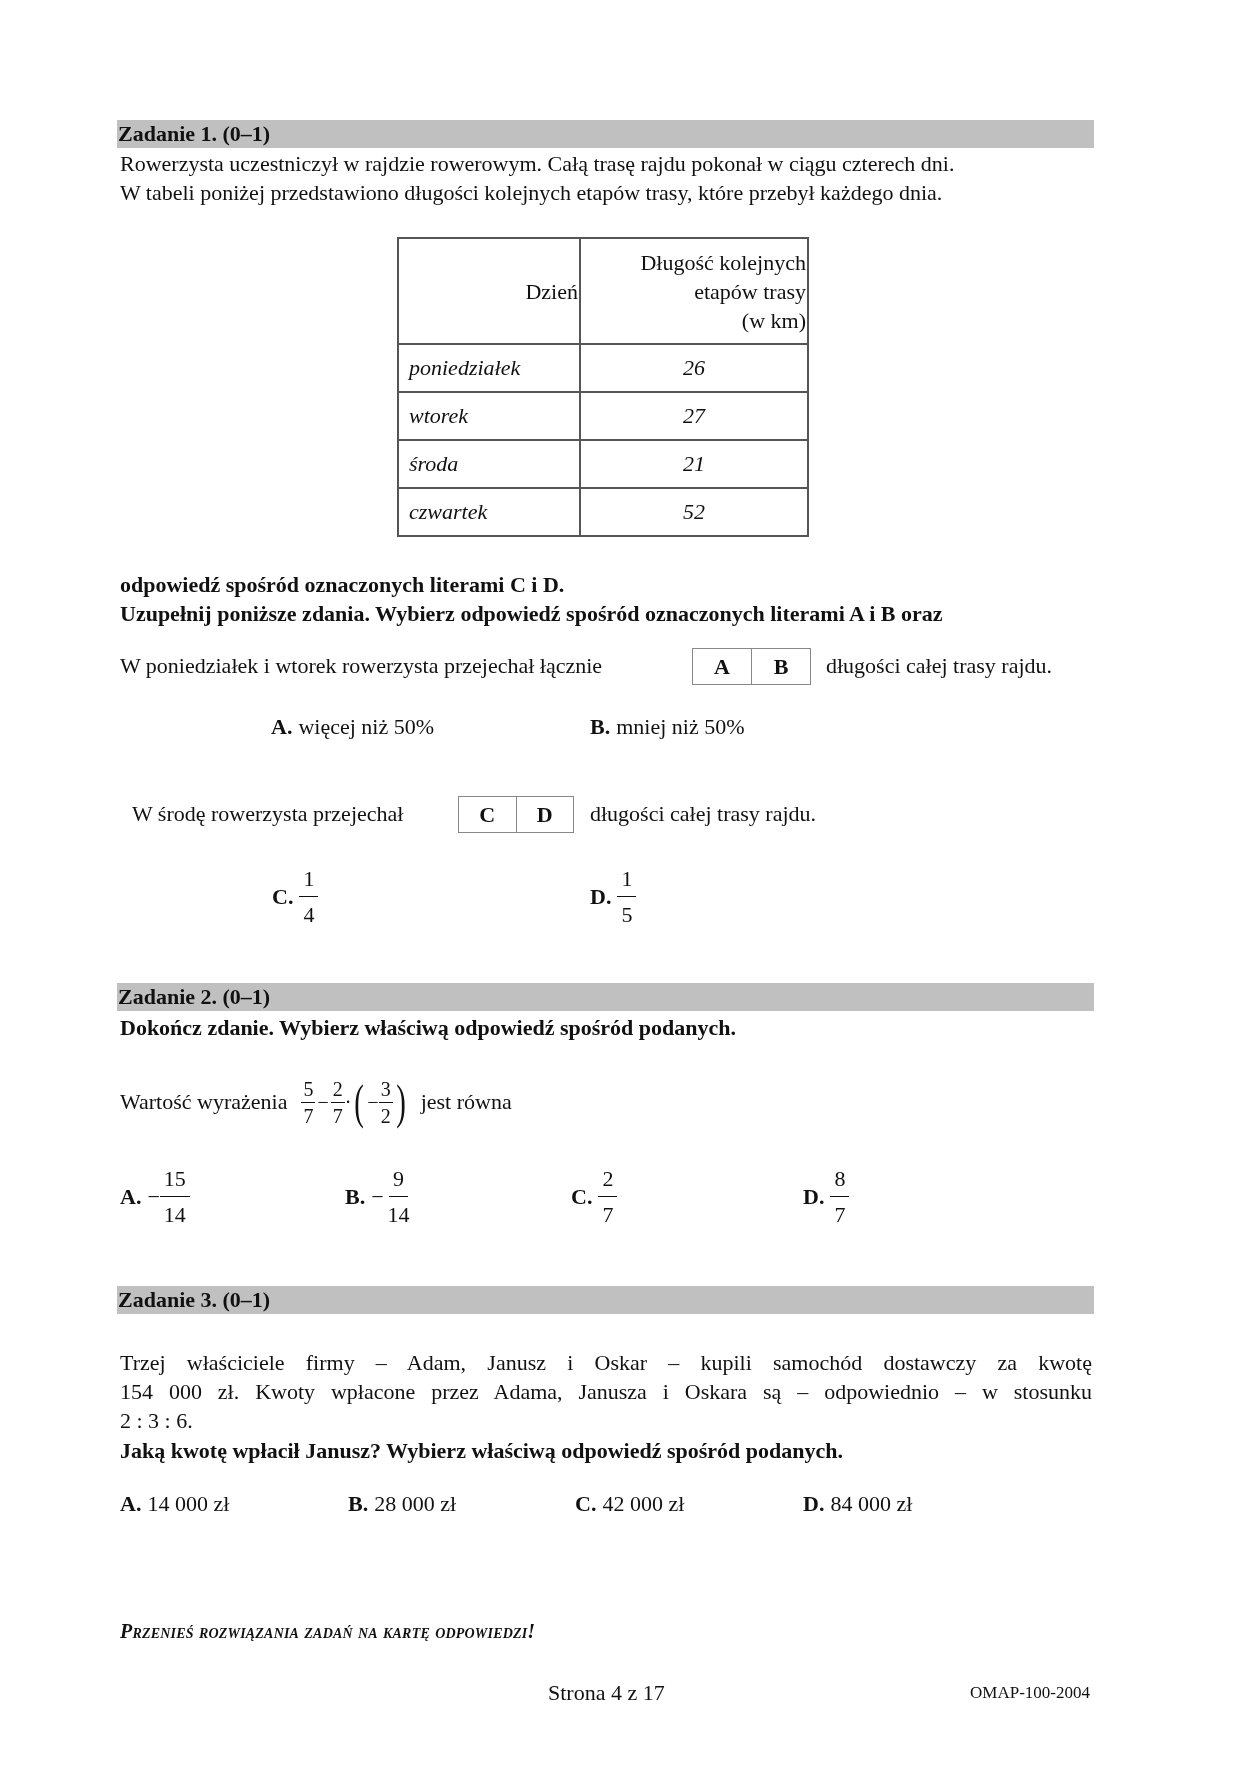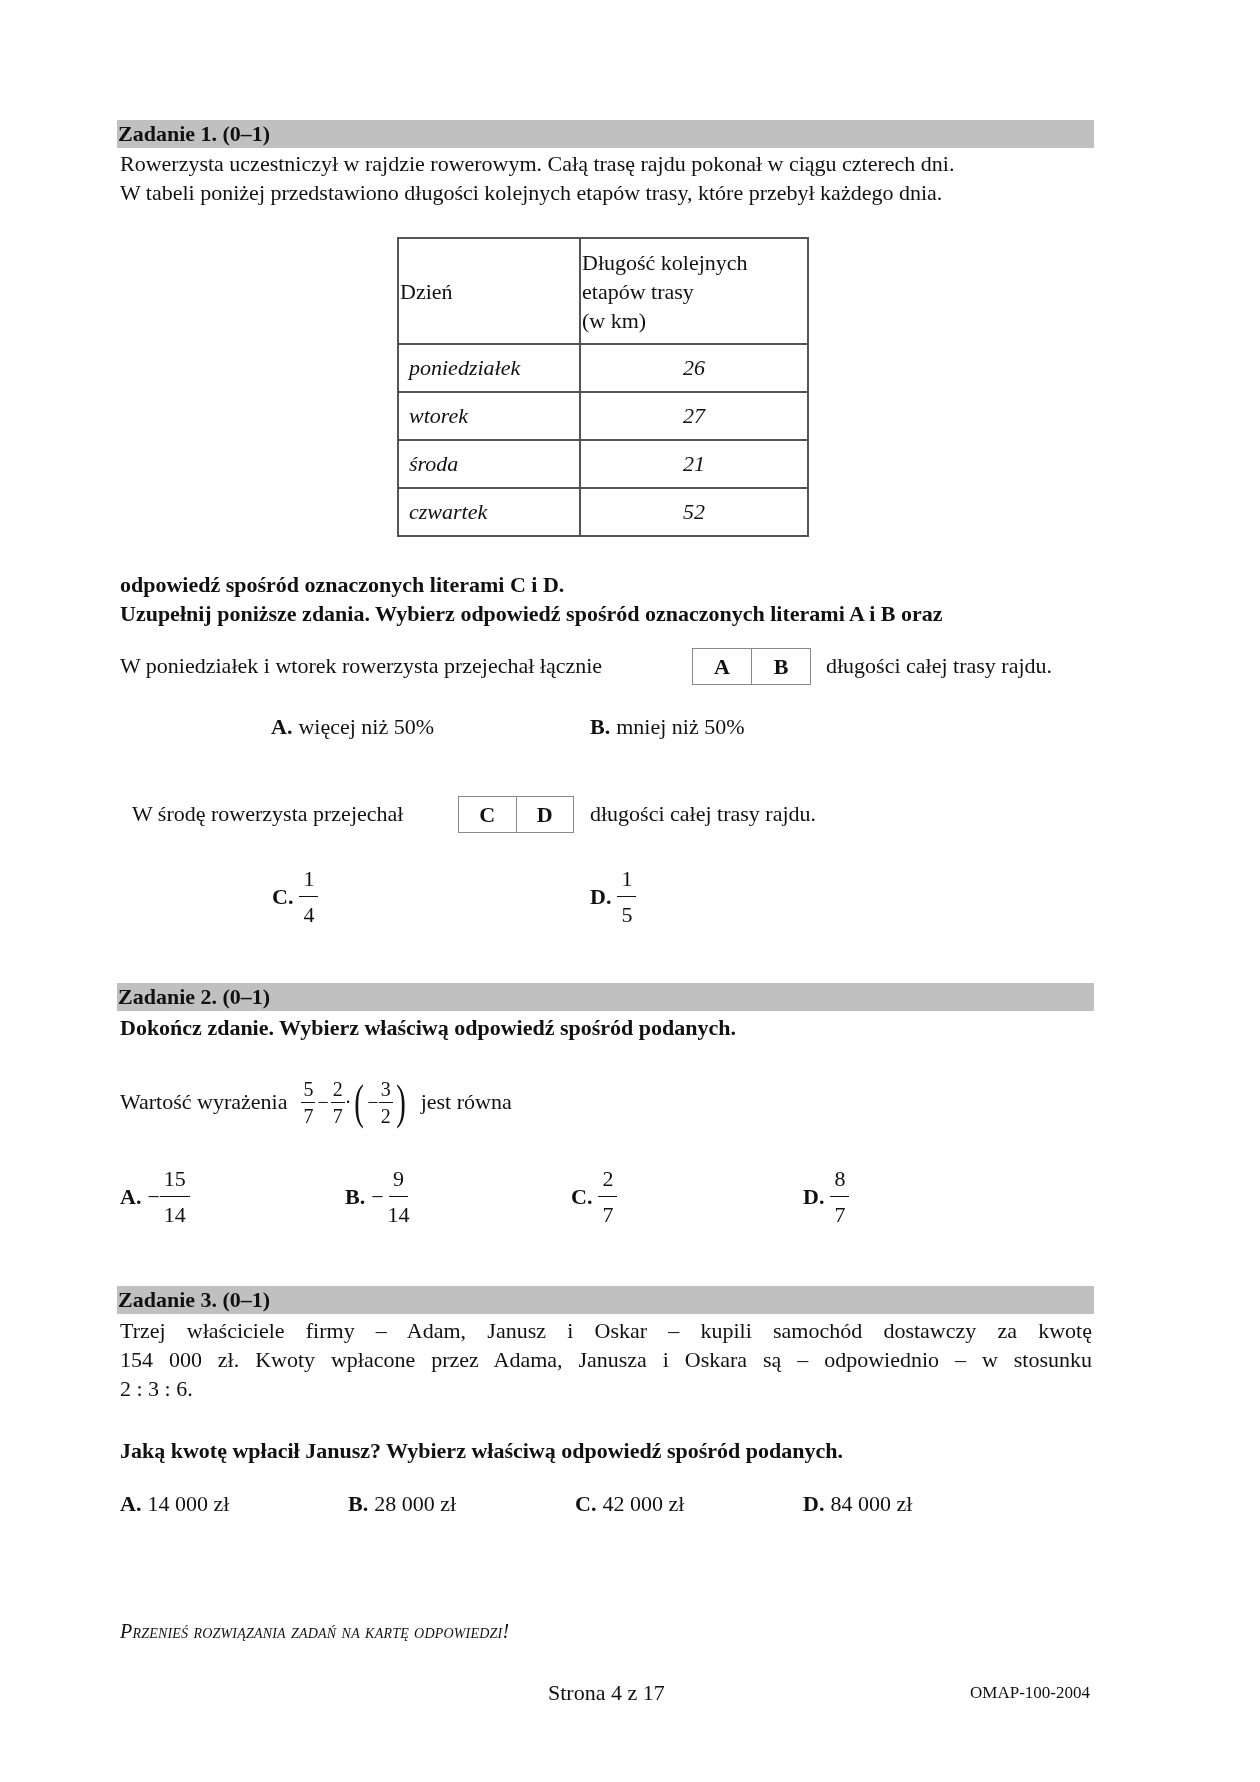--- a/index.html
+++ b/index.html
@@ -7,41 +7,41 @@
          font-family: "Liberation Serif", serif; color: #111; font-size: 22px; }
   .abs { position: absolute; white-space: nowrap; }
   .bar { position: absolute; left: 117px; width: 977px; height: 28px; background: #c0c0c0;
          font-weight: bold; font-size: 22px; line-height: 28px; padding-left: 1px; box-sizing: border-box; }
   .bold { font-weight: bold; }
   .para { position: absolute; left: 120px; width: 972px; line-height: 29px; }
   .justify { text-align: justify; text-align-last: left; }
 
   table.km { position: absolute; left: 397px; top: 237px; border-collapse: collapse; font-size: 22px; }
   table.km td, table.km th { border: 2px solid #555; font-weight: normal; }
-  table.km th { height: 102px; line-height: 29px; text-align: left; }
+  table.km th { height: 102px; line-height: 29px; text-align: right; }
   table.km th.c1 { width: 178px; }
   table.km th.c2 { width: 224px; }
   table.km td { height: 46px; padding: 0 10px; font-style: italic; }
   table.km td.num { text-align: center; }
 
   .choicebox { position: absolute; display: flex; border: 1px solid #888; height: 37px; box-sizing: border-box; }
   .choicebox span { display: flex; align-items: center; justify-content: center; font-weight: bold; width: 58px; }
   .choicebox span + span { border-left: 1px solid #888; }
 
   .frac { display: inline-flex; flex-direction: column; align-items: center; vertical-align: middle; line-height: 1; }
   .frac .n { padding: 0 2px 3px; border-bottom: 1.5px solid #111; }
   .frac .d { padding: 3px 2px 0; }
   .frac.big { font-size: 22px; }
   .frac.big .n { padding: 0 4px 6px; }
   .frac.big .d { padding: 7px 4px 0; }
   .opt { position: absolute; display: flex; align-items: center; white-space: nowrap; }
   .opt b { margin-right: 6px; }
   .paren { font-size: 48px; font-weight: 200; transform: scaleX(0.6); display: inline-block; line-height: 1; vertical-align: middle; }
   .expr { display: inline-flex; align-items: center; }
-  .footer-note { font-weight: normal; font-style: italic; font-size: 20px; font-variant: small-caps; letter-spacing: 0.2px; }
+  .footer-note { font-weight: bold; font-style: italic; font-size: 20px; font-variant: small-caps; letter-spacing: 0.2px; }
 </style>
 </head>
 <body>
 
 <div class="bar" style="top:120px;">Zadanie 1. (0–1)</div>
 <div class="para" style="top:149px;">
   <div>Rowerzysta uczestniczył w rajdzie rowerowym. Całą trasę rajdu pokonał w ciągu czterech dni.</div>
   <div>W tabeli poniżej przedstawiono długości kolejnych etapów trasy, które przebył każdego dnia.</div>
 </div>
 
@@ -170,21 +170,21 @@
 <div class="opt" style="left:803px; top:1168px;">
   <b>D.</b>
   <span class="frac big">
     <span class="n">8</span>
     <span class="d">7</span>
   </span>
 </div>
 
 <div class="bar" style="top:1286px;">Zadanie 3. (0–1)</div>
 <div class="para justify" style="top:1316px;">
-  <div class="justify" style="text-align-last: justify;">Trzej właściciele firmy – Adam, Janusz i Oskar – kupili samochód dostawczy za kwotę</div>
+  <div class="justify" style="text-align-last: justify; margin-top: 32px;">Trzej właściciele firmy – Adam, Janusz i Oskar – kupili samochód dostawczy za kwotę</div>
   <div class="justify" style="text-align-last: justify;">154 000 zł. Kwoty wpłacone przez Adama, Janusza i Oskara są – odpowiednio – w stosunku</div>
   <div>2 : 3 : 6.</div>
 </div>
 <div class="para bold" style="top:1436px;">Jaką kwotę wpłacił Janusz? Wybierz właściwą odpowiedź spośród podanych.</div>
 
 <div class="opt" style="left:120px; top:1491px;">
   <b>A.</b>
   <span>14 000 zł</span>
 </div>
 <div class="opt" style="left:348px; top:1491px;">

